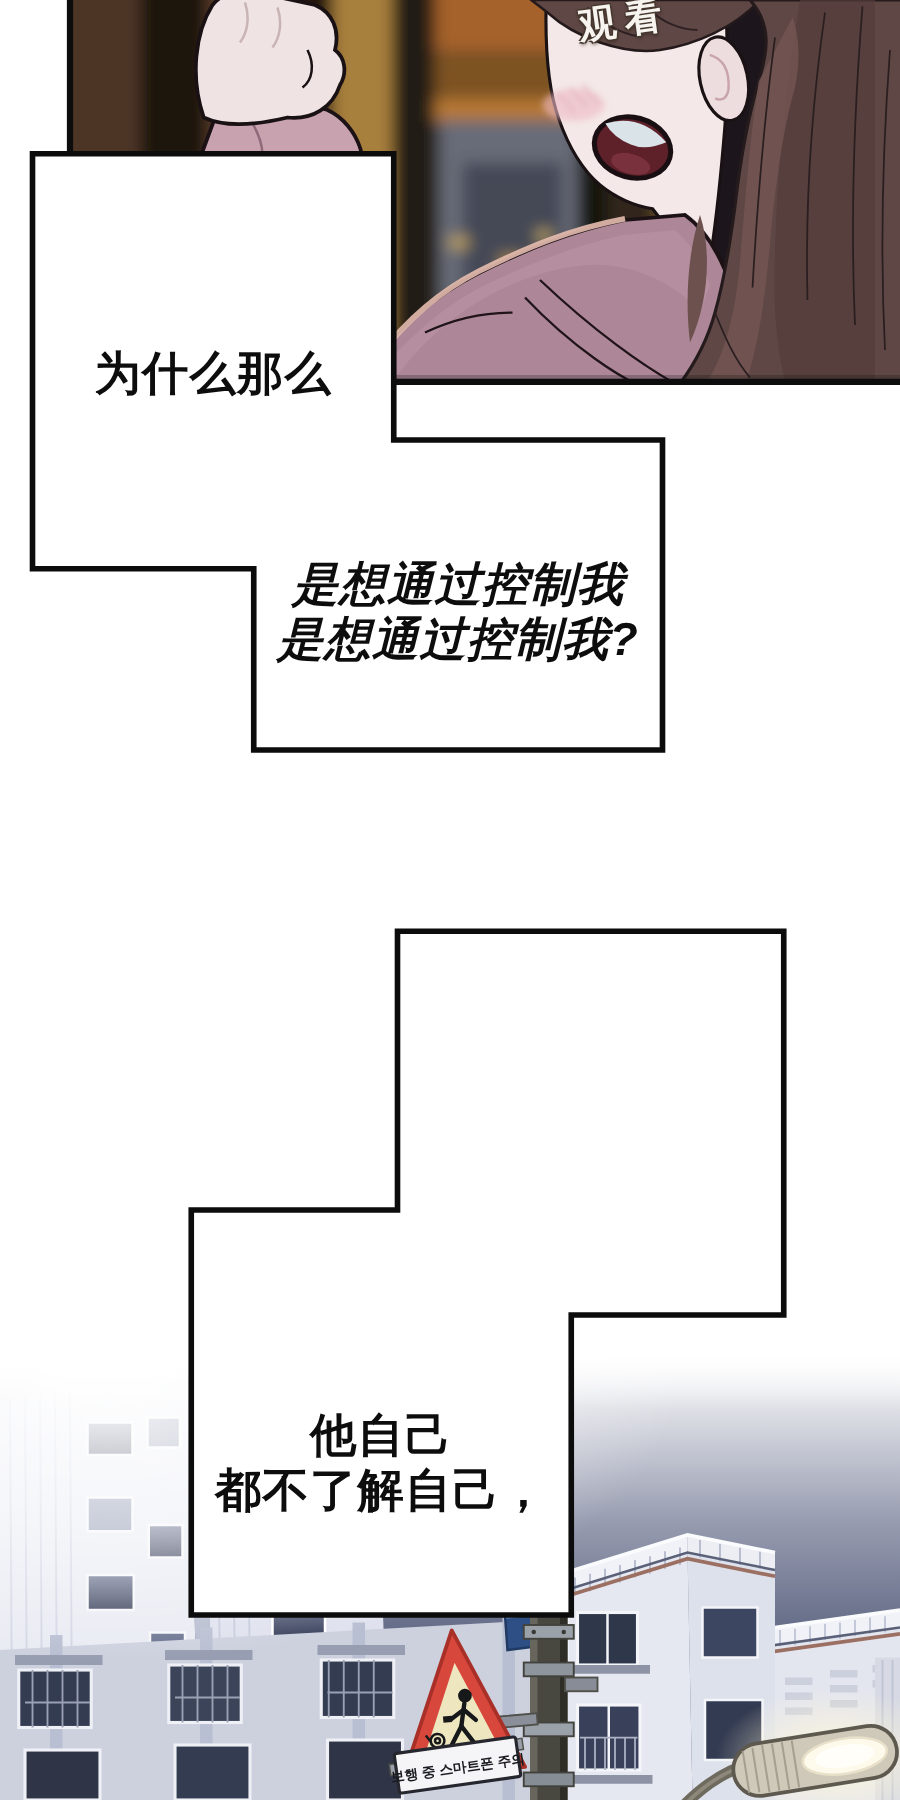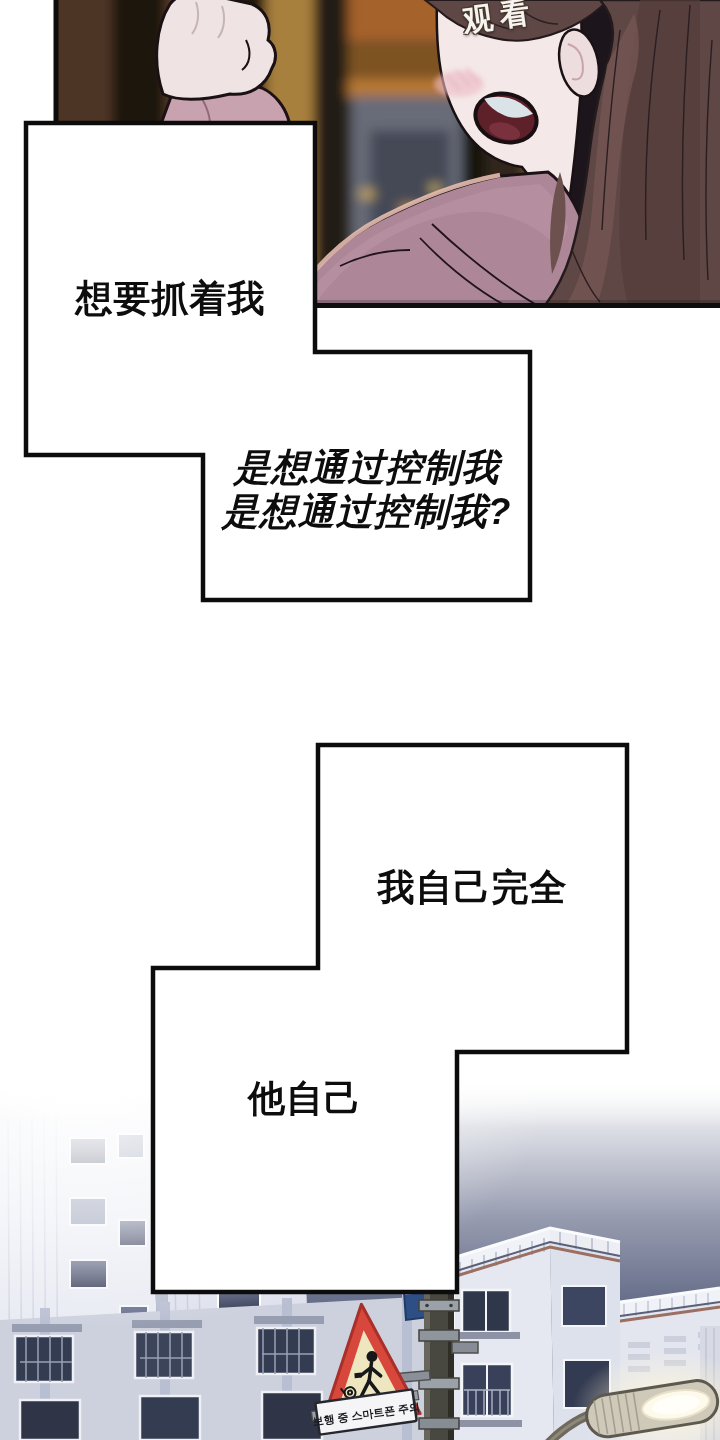--- a/index.html
+++ b/index.html
@@ -19,21 +19,21 @@
     white-space:nowrap;
   }
   .speech-text{
     position:absolute;display:flex;flex-direction:column;justify-content:center;align-items:center;
     color:#0d0d0d;font-weight:700;font-size:37px;line-height:1.18;letter-spacing:1px;
     text-align:center;white-space:nowrap;
   }
   .speech-text.b1{left:26px;top:123px;width:289px;height:332px;padding-top:20px;box-sizing:border-box;}
   .speech-text.b2{left:203px;top:352px;width:327px;height:248px;padding-top:28px;box-sizing:border-box;font-style:italic;}
   .speech-text.b3{left:318px;top:745px;width:309px;height:307px;padding-bottom:22px;box-sizing:border-box;}
-  .speech-text.b4{left:153px;top:924px;width:304px;height:324px;padding-top:26px;box-sizing:border-box;}
+  .speech-text.b4{left:153px;top:996px;width:304px;height:324px;padding-top:26px;box-sizing:border-box;}
 </style>
 </head>
 <body>
 
 <div class="panel-top">
   <svg width="720" height="310" viewBox="0 0 720 310">
     <defs>
       <filter id="blurBg" x="-20%" y="-20%" width="140%" height="140%">
           <feGaussianBlur stdDeviation="6"></feGaussianBlur>
         </filter>
@@ -381,24 +381,24 @@
     </g>
   </svg>
 </div>
 
 <svg class="bubble-layer" width="720" height="1440" viewBox="0 0 720 1440">
   <path d="M26,123 H315 V352 H530 V600 H203 V455 H26 Z" fill="#ffffff" stroke="#0c0c0c" stroke-width="4.5"></path>
   <path d="M318,745 H627 V1052 H457 V1292 H153 V968 H318 Z" fill="#ffffff" stroke="#0c0c0c" stroke-width="4.5"></path>
 </svg>
 
 <div class="speech-text b1">
-  <div>想要抓着我</div>
+  <div>为什么那么</div>
 </div>
 <div class="speech-text b2">
   <div>是想通过控制我</div>
   <div>是想通过控制我?</div>
 </div>
 <div class="speech-text b3">
-  <div>我自己完全</div>
 </div>
 <div class="speech-text b4">
   <div>他自己</div>
+  <div>都不了解自己，</div>
 </div>
 
 </body></html>

